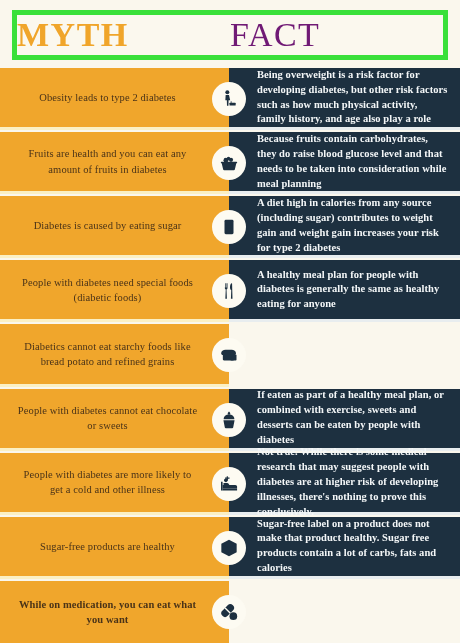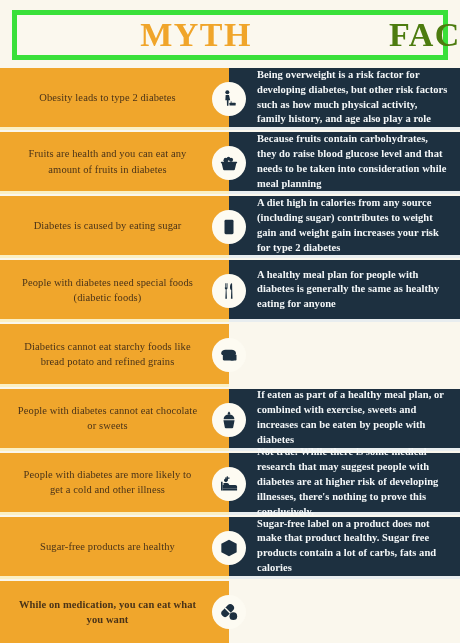--- a/index.html
+++ b/index.html
@@ -34,46 +34,45 @@
     background: #fbf8ee;
     height: 50px;
     display: flex;
     align-items: center;
     box-sizing: border-box;
   }
   .header-cell {
     height: 100%;
     display: flex;
     align-items: center;
-    justify-content: flex-end;
-    box-sizing: border-box;
-    margin-left: 28px;
+    justify-content: flex-start;
+    box-sizing: border-box;
   }
   .header-myth {
     flex: 0 0 50%;
     padding-right: 6px;
   }
   .header-fact {
     flex: 0 0 50%;
     padding-right: 14px;
   }
   .header-myth-text {
     font-family: "Liberation Serif", serif;
     font-weight: bold;
     font-size: 34px;
     letter-spacing: 1.5px;
     color: #f0a52a;
     line-height: 1;
   }
   .header-fact-text {
     font-family: "Liberation Serif", serif;
-    font-weight: bold;
+    font-weight: normal;
     font-size: 34px;
     letter-spacing: 1.5px;
-    color: #4d7c0f;
+    color: #701a75;
     line-height: 1;
   }
 
   
   .rows {
     flex: 1 1 auto;
     display: flex;
     flex-direction: column;
     min-height: 0;
   }
@@ -252,21 +251,21 @@
             <rect x="14.8" y="15" width="5" height="0.9" rx="0.4"></rect>
             <rect x="14.8" y="17" width="5" height="0.9" rx="0.4"></rect>
           </svg>
         </div>
       </div>
       <div class="row">
         <div class="myth-cell">
           <span class="myth-text">People with diabetes cannot eat chocolate or sweets</span>
         </div>
         <div class="fact-cell">
-          <span class="fact-text">If eaten as part of a healthy meal plan, or combined with exercise, sweets and increases can be eaten by people with diabetes</span>
+          <span class="fact-text">If eaten as part of a healthy meal plan, or combined with exercise, sweets and desserts can be eaten by people with diabetes</span>
         </div>
         <div class="icon-badge">
           <svg viewBox="0 0 24 24">
             <path d="M12 1.8c.8.8 1.5 1.5 1.5 2.3a1.5 1.5 0 0 1-3 0c0-.8.7-1.5 1.5-2.3z"></path>
             <path d="M5.6 11.1c-.1-3.1 2.6-5.6 6.4-5.6s6.5 2.5 6.4 5.6z"></path>
             <path d="M5.3 12.4h13.4l-1.7 8.5c-.1.6-.6 1-1.2 1H8.2c-.6 0-1.1-.4-1.2-1z"></path>
           </svg>
         </div>
       </div>
       <div class="row">

